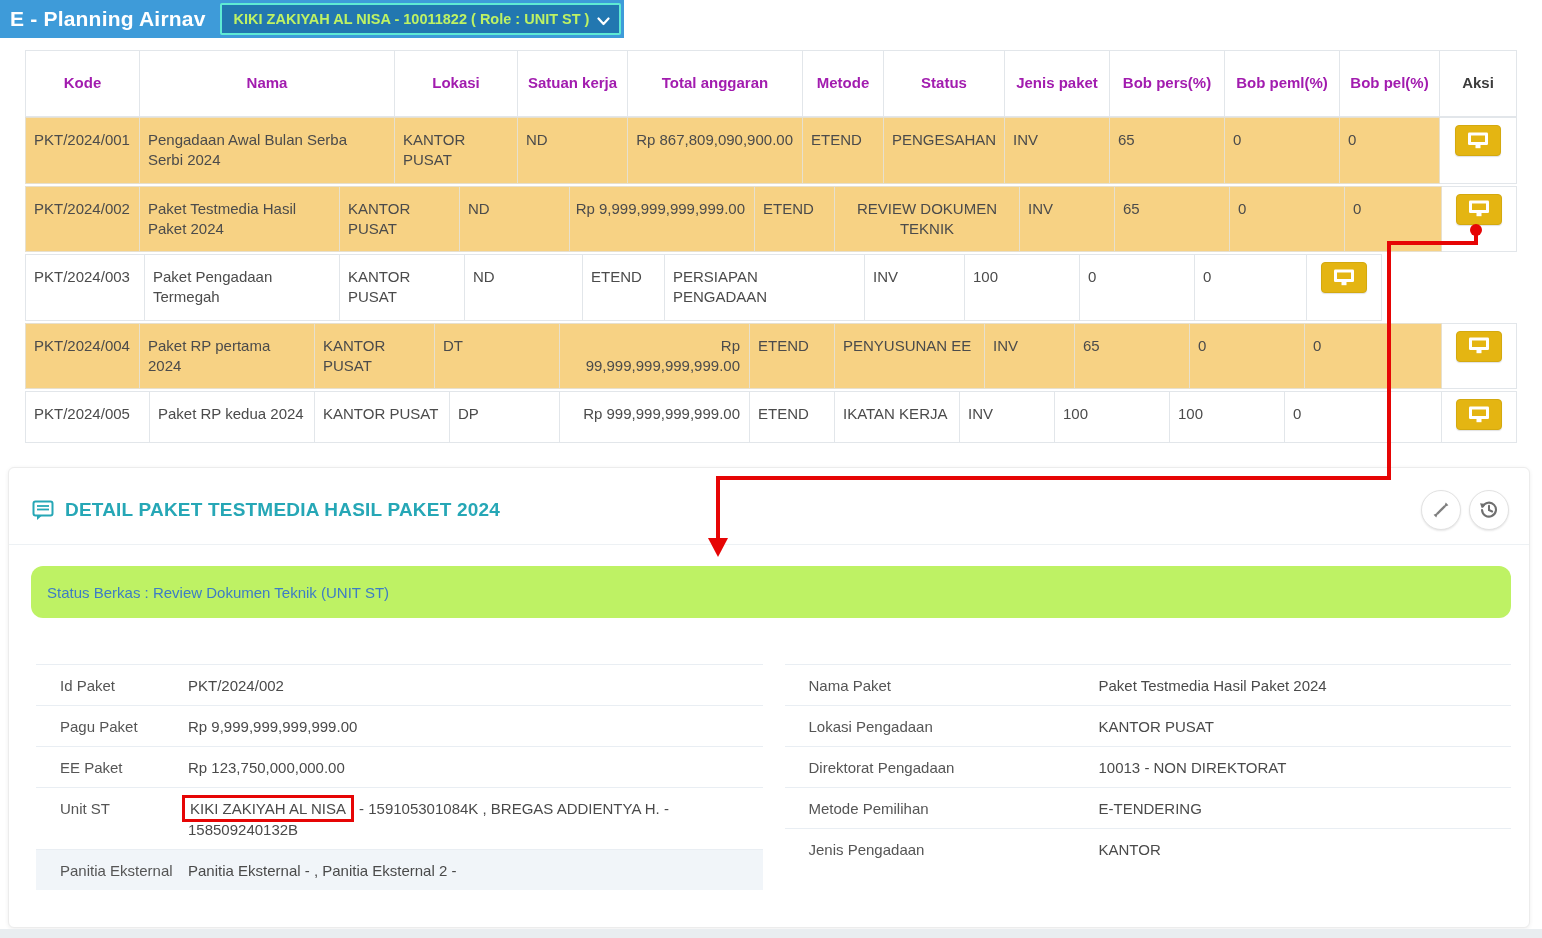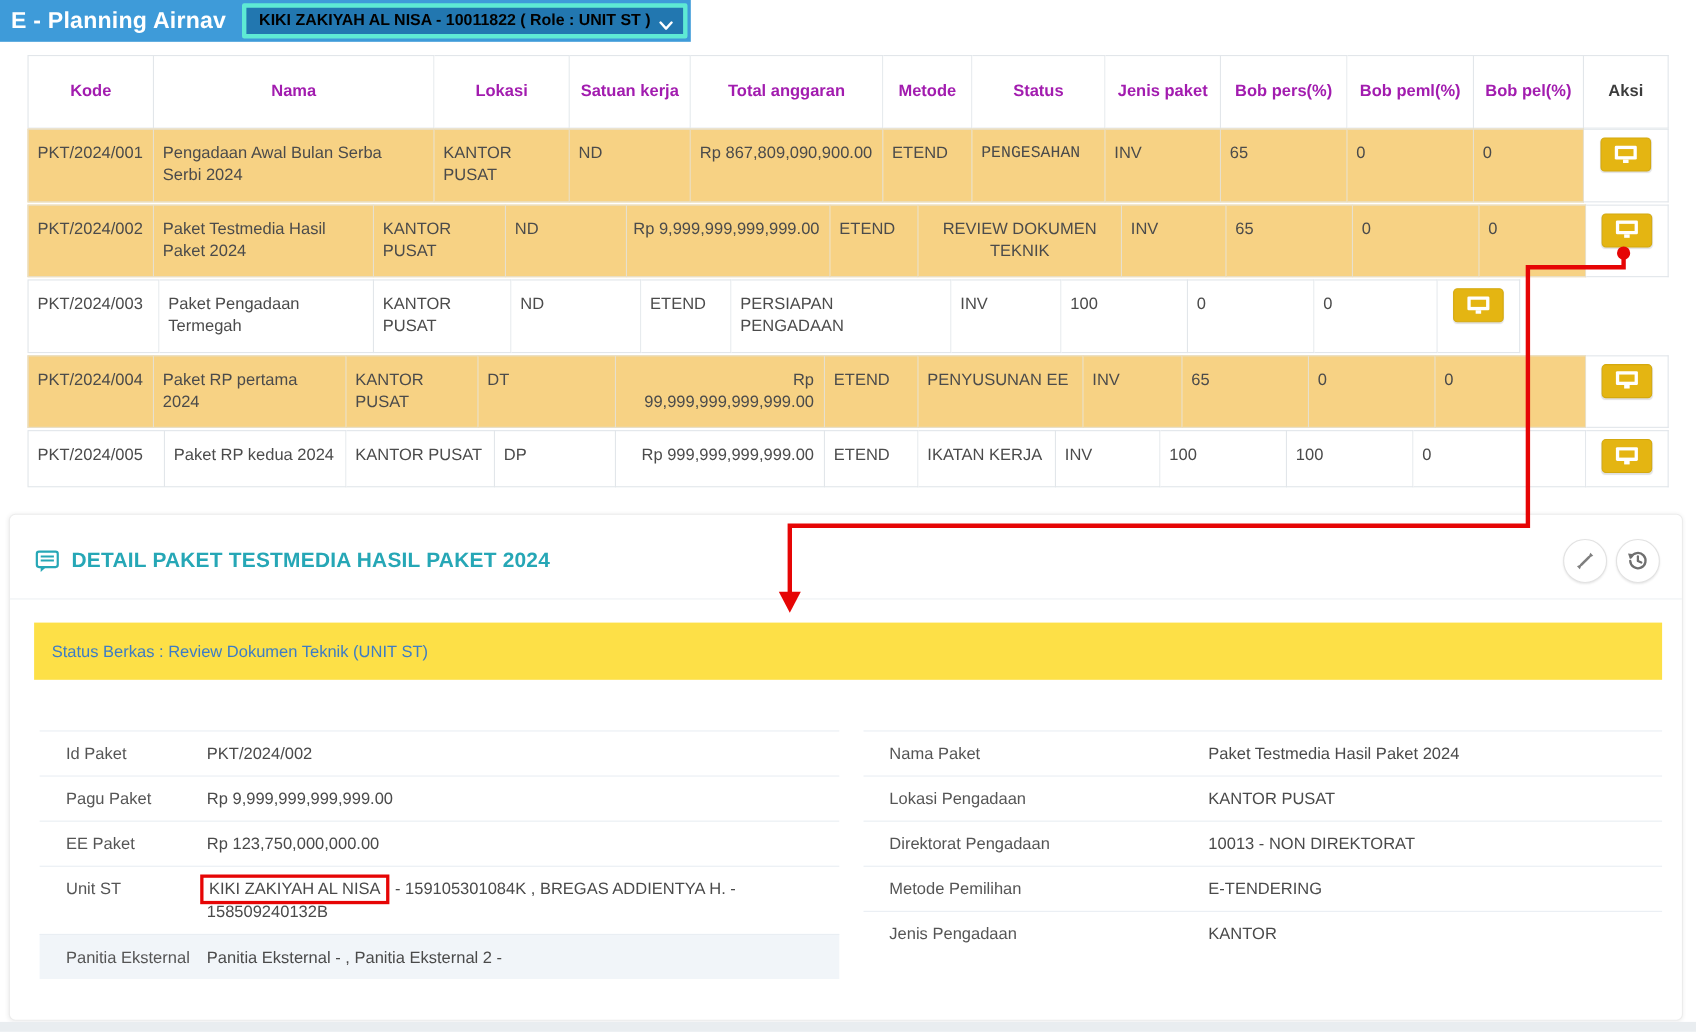--- a/index.html
+++ b/index.html
@@ -11,22 +11,22 @@
 
   
   .topbar{
     position:absolute; top:0; left:0; height:38px;
     display:inline-flex; align-items:center;
     background:#3e9bd9; padding:0 3px 0 10px;
   }
   .app-title{ color:#fff; font-size:21px; font-weight:600; letter-spacing:.2px; padding-right:14px; white-space:nowrap;}
   .user-select{
     position:relative; height:32px; display:flex; align-items:center;
-    background:#2277b0; border:4px solid #5eead4; border-radius:2px;
-    color:#000000; font-weight:bold; font-size:14.5px;
+    background:#2277b0; border:2px solid #5eead4; border-radius:2px;
+    color:#bef264; font-weight:bold; font-size:14.5px;
     padding:0 30px 0 12px; cursor:pointer; white-space:nowrap;
   }
   .user-select svg{ position:absolute; right:9px; top:12px; }
 
   
   .pkg-table{ position:absolute; left:25px; top:50px; width:1492px; }
   .t-row{ display:flex; margin-top:2px; }
   .t-row:first-child{ margin-top:0; }
   .t-cell{
     border:1px solid #e2e6ea; border-left:none;
@@ -61,21 +61,21 @@
   .card-title{ color:#26a7b6; font-size:19px; font-weight:bold; margin-left:10px; letter-spacing:.2px; }
   .card-tools{ margin-left:auto; display:flex; gap:8px; }
   .circle-btn{
     width:40px; height:40px; border-radius:50%; background:#fff;
     border:1px solid #e2e2e2; box-shadow:0 1px 2px rgba(0,0,0,.10);
     display:flex; align-items:center; justify-content:center; cursor:pointer;
   }
   .card-divider{ position:absolute; top:76px; left:0; right:0; height:1px; background:#edf1f4; }
   .status-box{
     position:absolute; top:98px; left:22px; right:18px; height:52px;
-    background:#fde047; border-radius:0; display:flex; align-items:center;
+    background:#bef264; border-radius:12px; display:flex; align-items:center;
     padding:0 16px; color:#3d7cc5; font-size:15px;
   }
   .fields{ position:absolute; top:196px; left:27px; right:18px; display:flex; gap:22px; }
   .fcol{ flex:1 1 0; }
   .frow{
     display:flex; border-top:1px solid #e9eef3; padding:10px 8px 9px 24px;
     min-height:41px; font-size:15px; color:#4a4a4a; line-height:1.4;
   }
   .frow.shaded{ background:#f1f5f9; }
   .flabel{ width:128px; flex:none; color:#555; padding-right:10px; }
@@ -118,21 +118,21 @@
       <div class="t-cell aksi-h" style="width: 77px;">Aksi</div>
     </div>
   <div id="tableBody">
       <div class="t-row hl" style="min-height: 65px;">
         <div class="t-cell" style="width: 115px;">PKT/2024/001</div>
         <div class="t-cell" style="width: 255px;">Pengadaan Awal Bulan Serba Serbi 2024</div>
         <div class="t-cell" style="width: 123px;">KANTOR PUSAT</div>
         <div class="t-cell" style="width: 110px;">ND</div>
         <div class="t-cell money" style="width: 175px;">Rp 867,809,090,900.00</div>
         <div class="t-cell" style="width: 81px;">ETEND</div>
-        <div class="t-cell" style="width: 121px; font-family: Liberation Mono, monospace;">PENGESAHAN</div>
+        <div class="t-cell" style="width: 121px;">PENGESAHAN</div>
         <div class="t-cell" style="width: 105px;">INV</div>
         <div class="t-cell" style="width: 115px;">65</div>
         <div class="t-cell" style="width: 115px;">0</div>
         <div class="t-cell" style="width: 100px;">0</div>
         <div class="t-cell aksi" style="width: 77px;">
           <button class="act-btn">
             <svg width="26" height="20" viewBox="0 0 26 20">
               <rect x="3" y="1.5" width="20" height="12.5" rx="1.2" fill="#ffffff"></rect>
               <rect x="6" y="4.5" width="14" height="6.5" fill="#e4b512"></rect>
               <rect x="10.5" y="14" width="5" height="3.2" fill="#ffffff"></rect>

